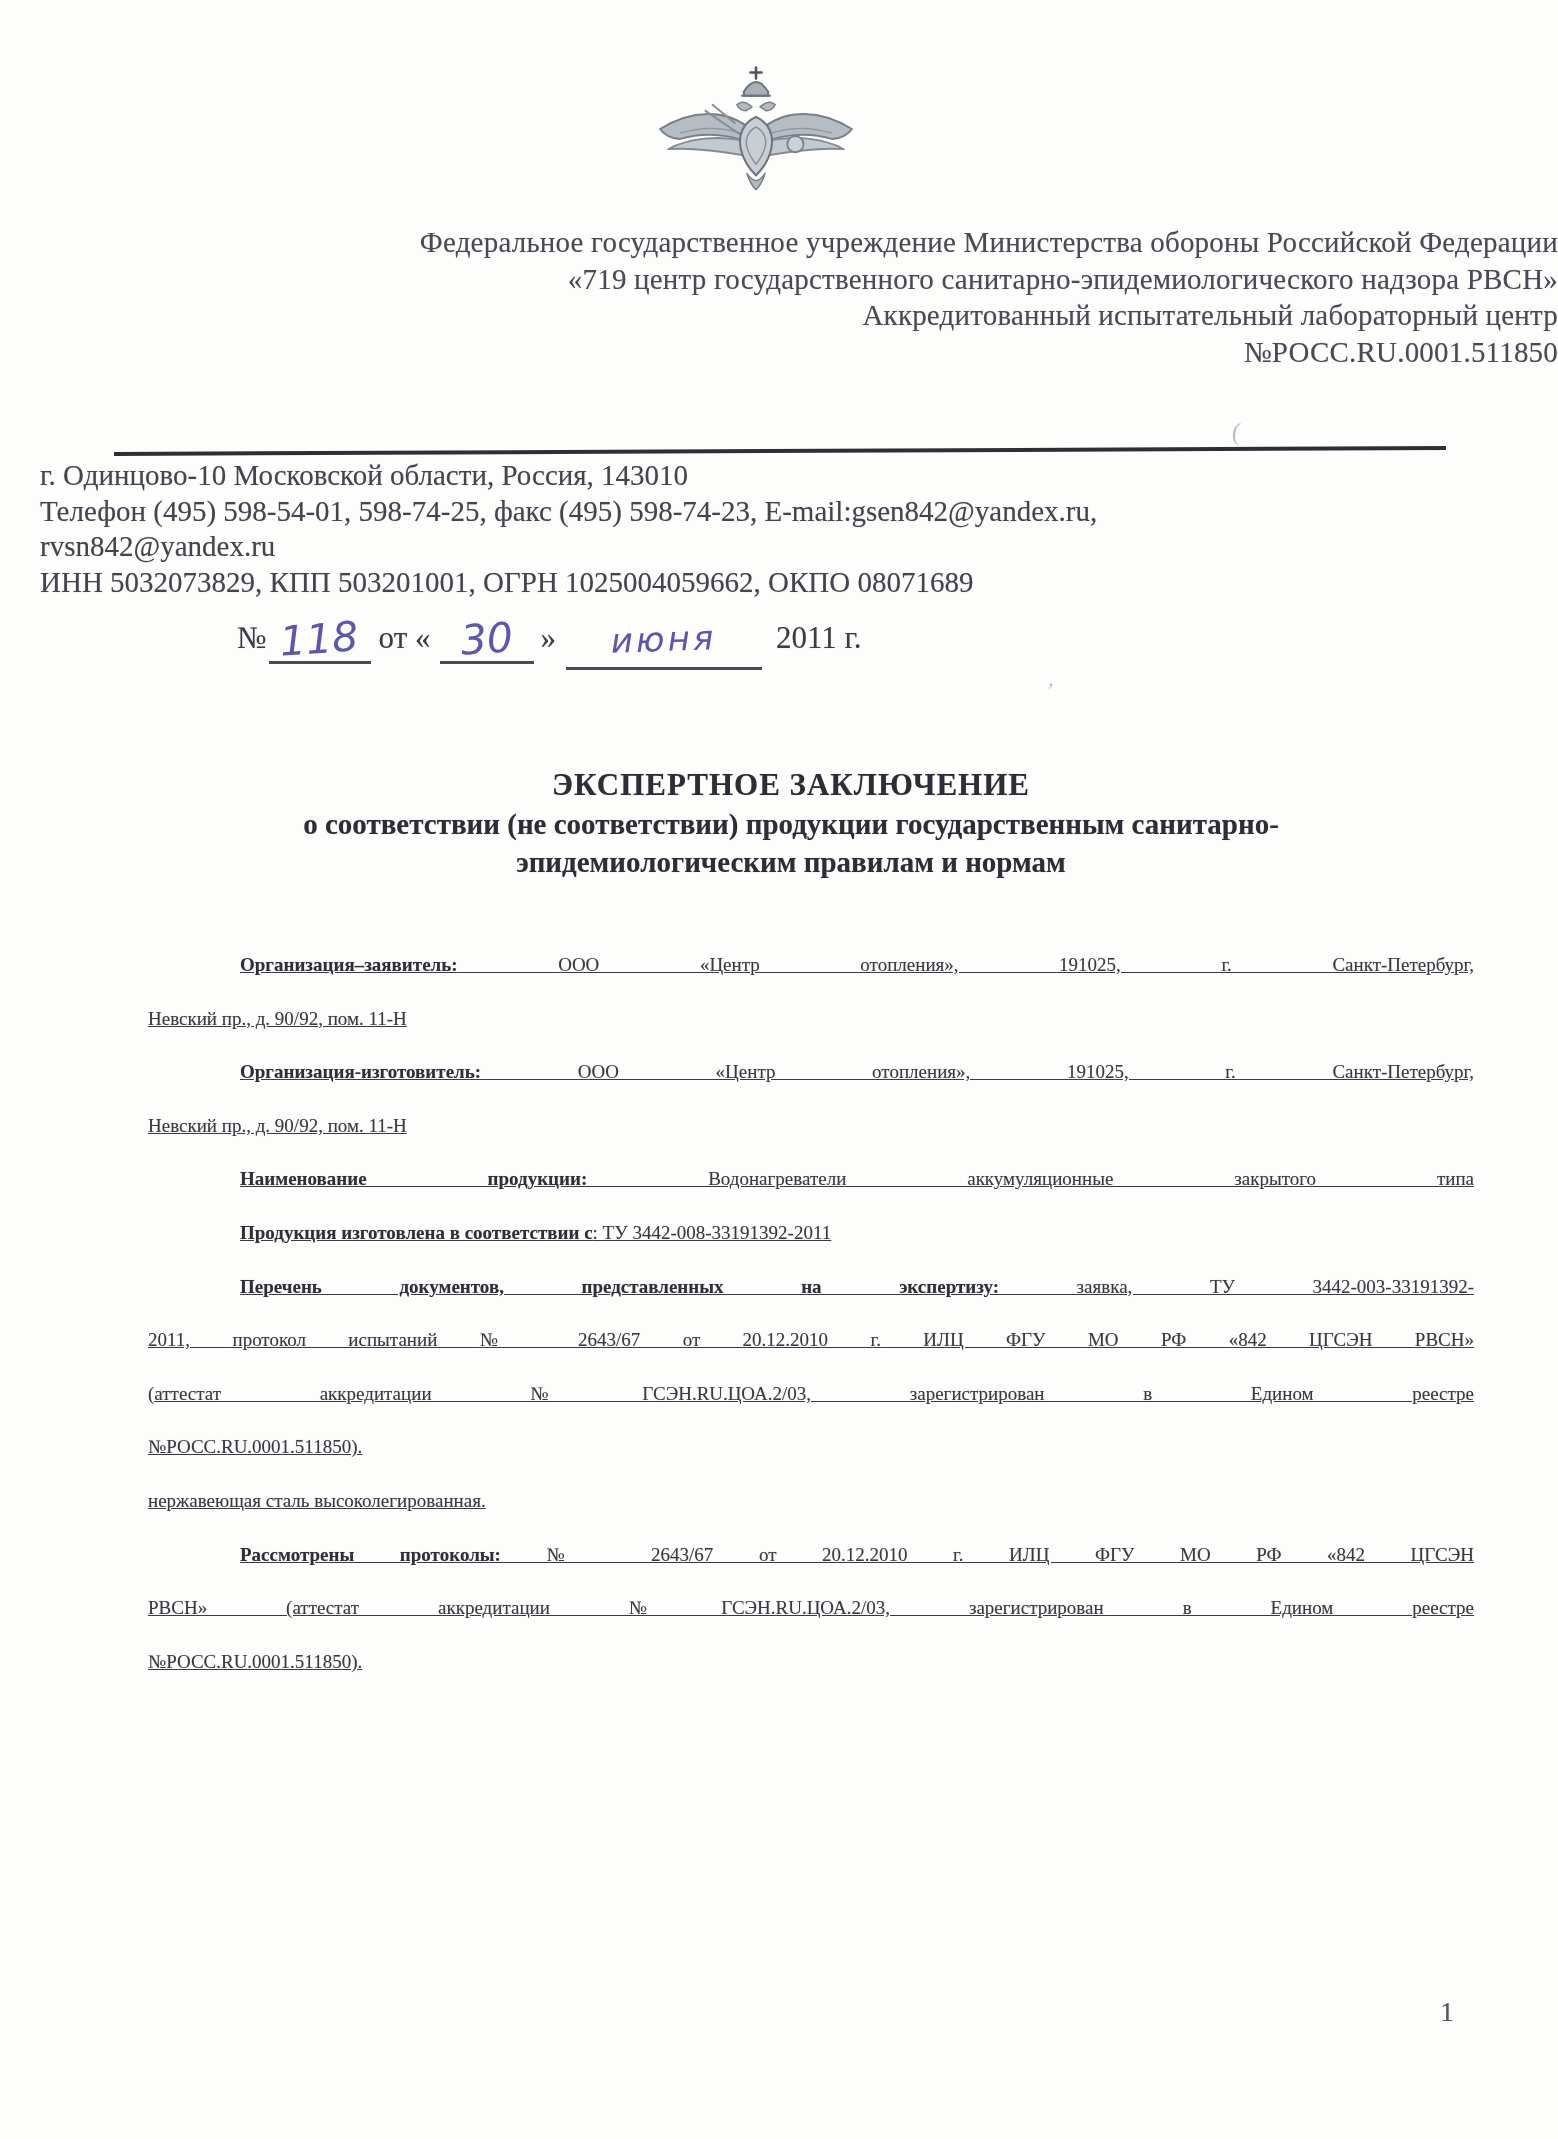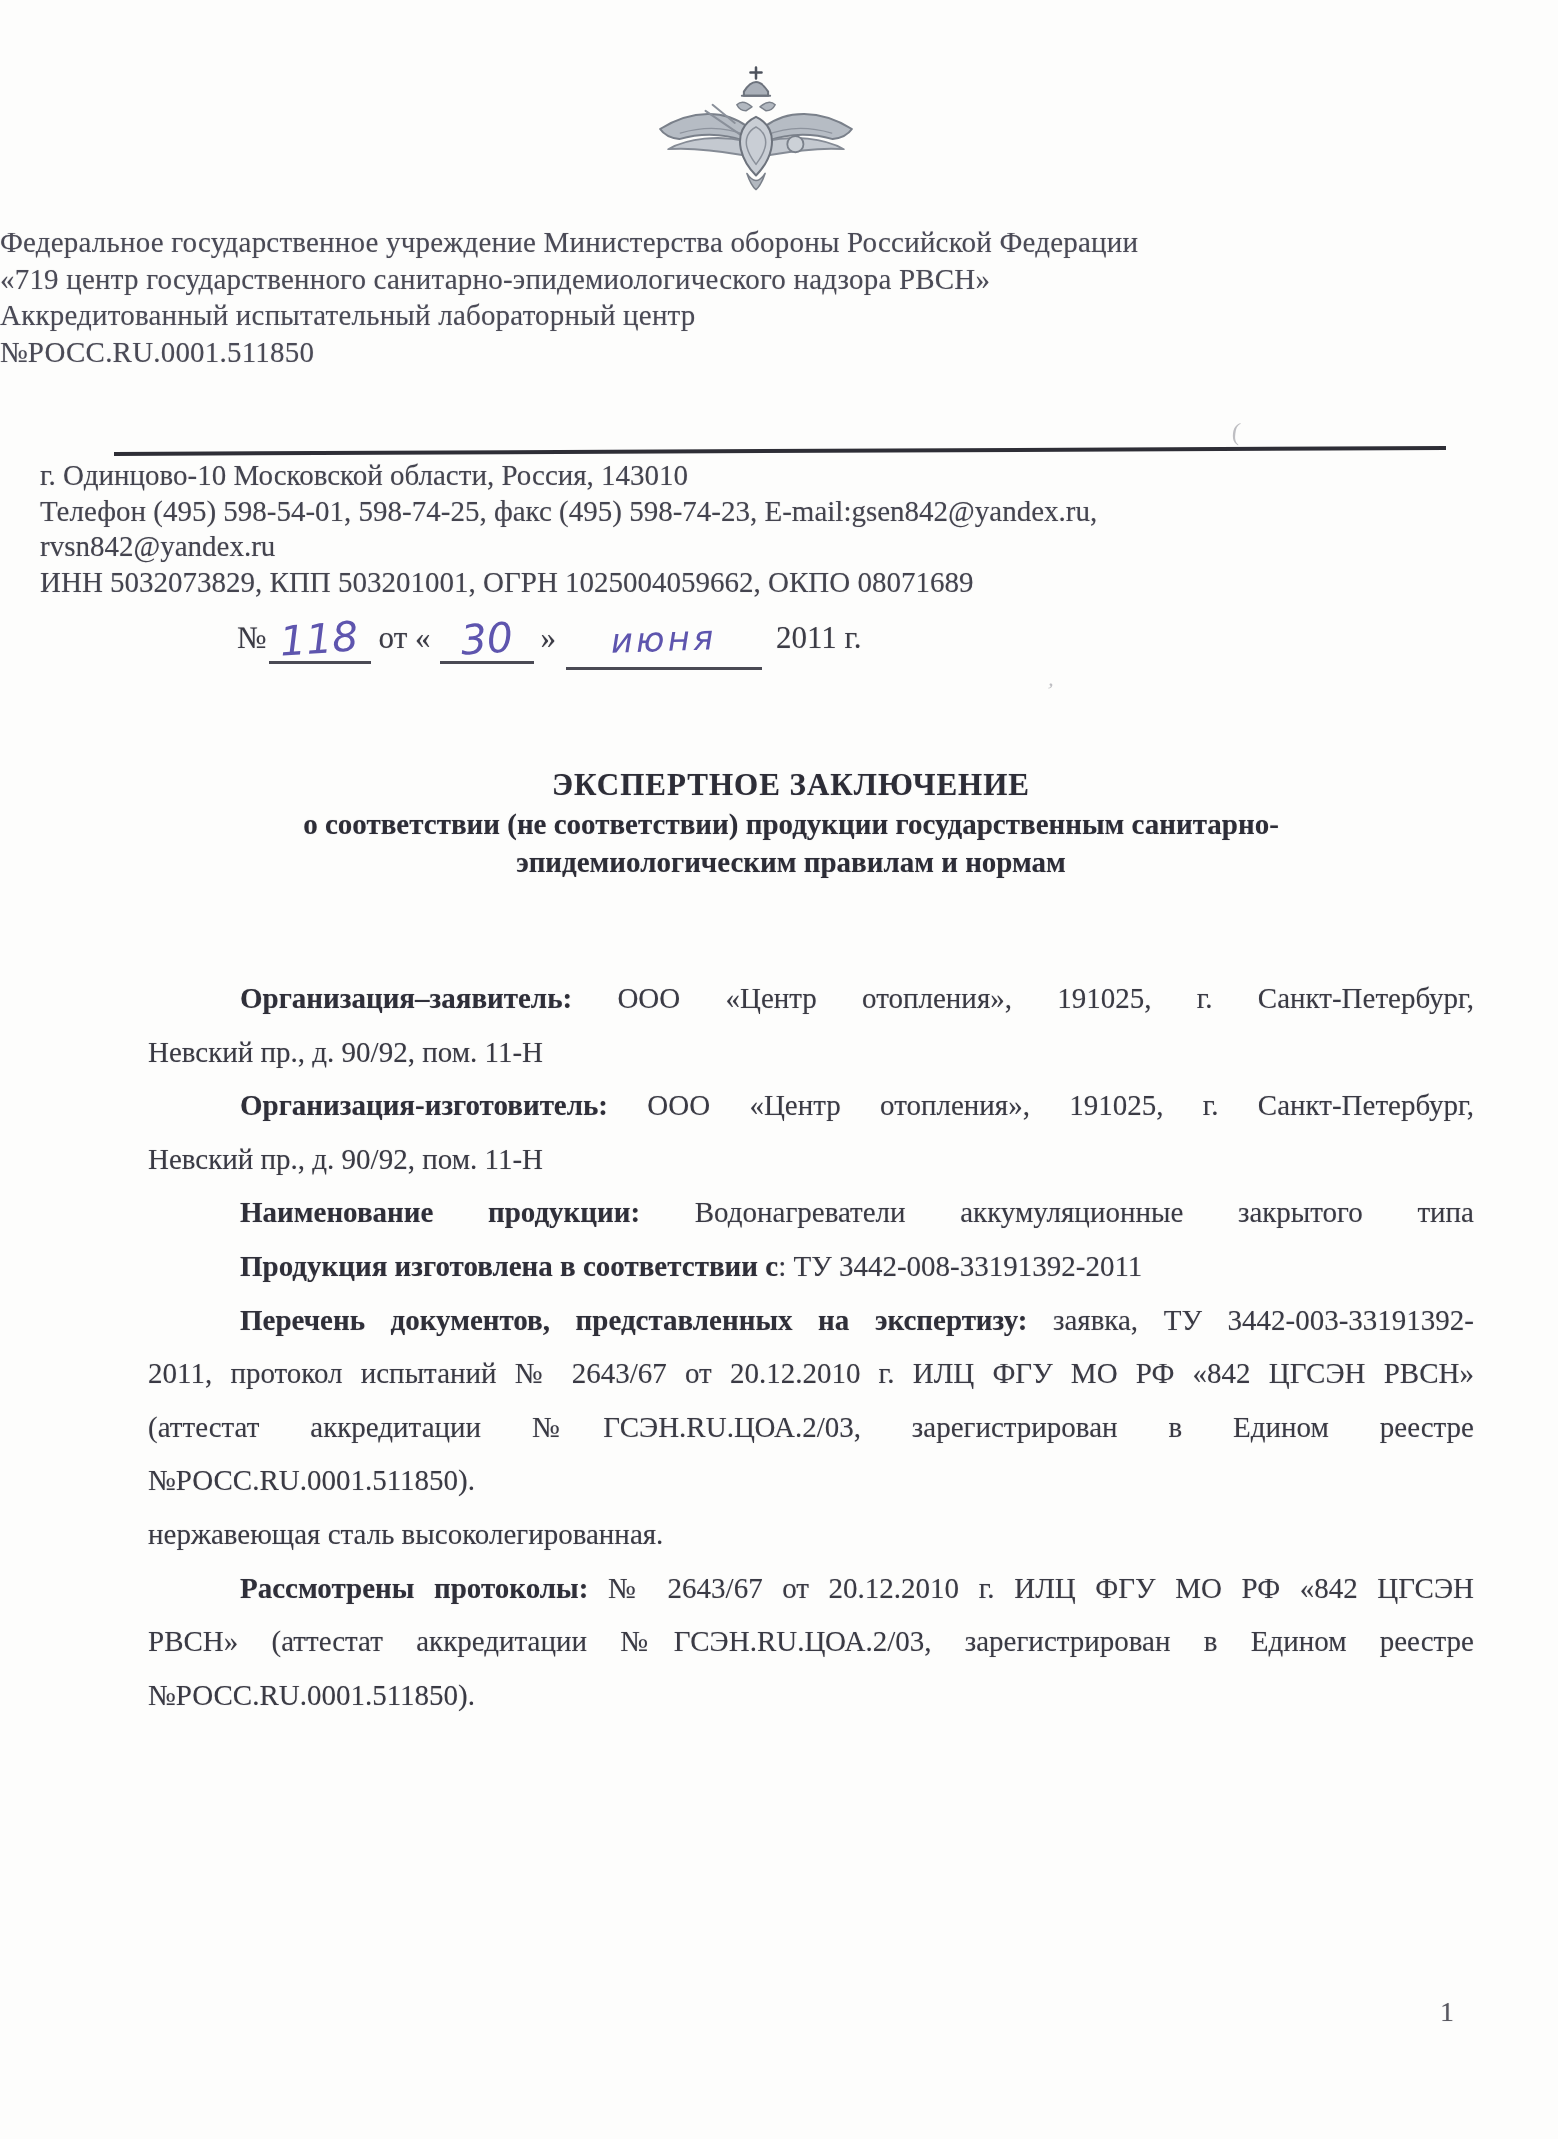--- a/index.html
+++ b/index.html
@@ -7,21 +7,21 @@
   .page {
     position:relative; width:1558px; height:2139px;
     background:#fdfdfc;
     font-family:"Liberation Serif","DejaVu Serif",serif;
     color:#35353e; overflow:hidden;
     text-shadow:0 0 1px rgba(70,70,82,.38);
   }
   
   .emblem { position:absolute; left:650px; top:64px; width:212px; height:130px; }
   
-  .org { position:absolute; top:224px; left:0; width:100%; text-align:left;
+  .org { position:absolute; top:224px; left:0; width:100%; text-align:right;
          font-size:29px; line-height:36.5px; color:#4a4a56; letter-spacing:.2px; }
   
   .rule { position:absolute; top:449px; left:114px; width:1332px; height:4px;
           background:#2e2e36; transform:rotate(-0.25deg); }
   
   .addr { position:absolute; top:458px; left:40px; width:1490px; text-align:left;
           font-size:29px; line-height:35.5px; color:#44444f; }
   
   .docnum { position:absolute; top:618px; left:237px; font-size:31px; color:#3c3c46; }
   .docnum .typed { vertical-align:baseline; }
@@ -32,22 +32,22 @@
   .fill-month { min-width:196px; margin:0 14px 0 10px; }
   .hw { display:inline-block; font-family:"DejaVu Sans",sans-serif; font-style:italic;
         color:#5e55ae; font-size:41px; transform:rotate(-4deg) translateY(-3px);
         text-shadow:none; letter-spacing:0; }
   .hw-month { font-size:34px; letter-spacing:3px; transform:rotate(-2deg) translateY(-5px); }
   
   .title { position:absolute; top:766px; left:12px; width:100%; text-align:center;
            font-weight:bold; color:#2d2d37; font-size:29px; line-height:38.5px; }
   .title .t1 { font-size:31px; letter-spacing:1px; }
   
-  .body { position:absolute; top:972px; left:148px; width:1326px;
-          font-size:29px; line-height:53.6px; color:#3a3a44; }
+  .body { position:absolute; top:938px; left:148px; width:1326px;
+          font-size:19px; line-height:53.6px; color:#3a3a44;text-decoration:underline; }
   .bl   { min-height:53.6px; }
   .jst  { text-align:justify; text-align-last:justify; }
   .ind  { text-indent:92px; }
   .bl b { font-weight:bold; color:#2f2f39; }
   
   .pagenum { position:absolute; top:1996px; left:1440px; font-size:28px; color:#57575f; }
   
   .artifact { position:absolute; color:rgba(112,112,124,.45); font-size:25px; text-shadow:none; }
   .art-paren { top:418px; left:1232px; transform:rotate(6deg); }
   .art-tick  { top:678px; left:1046px; transform:rotate(12deg); font-size:22px; }

